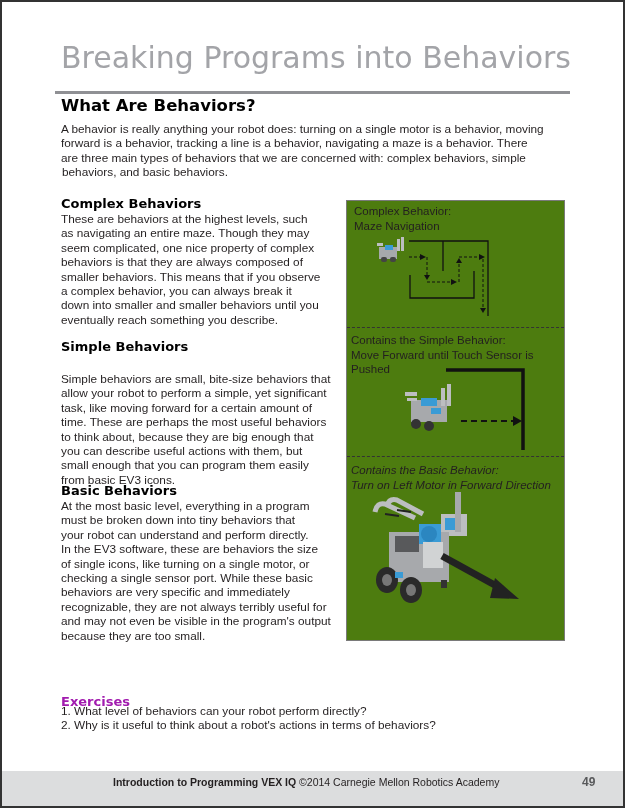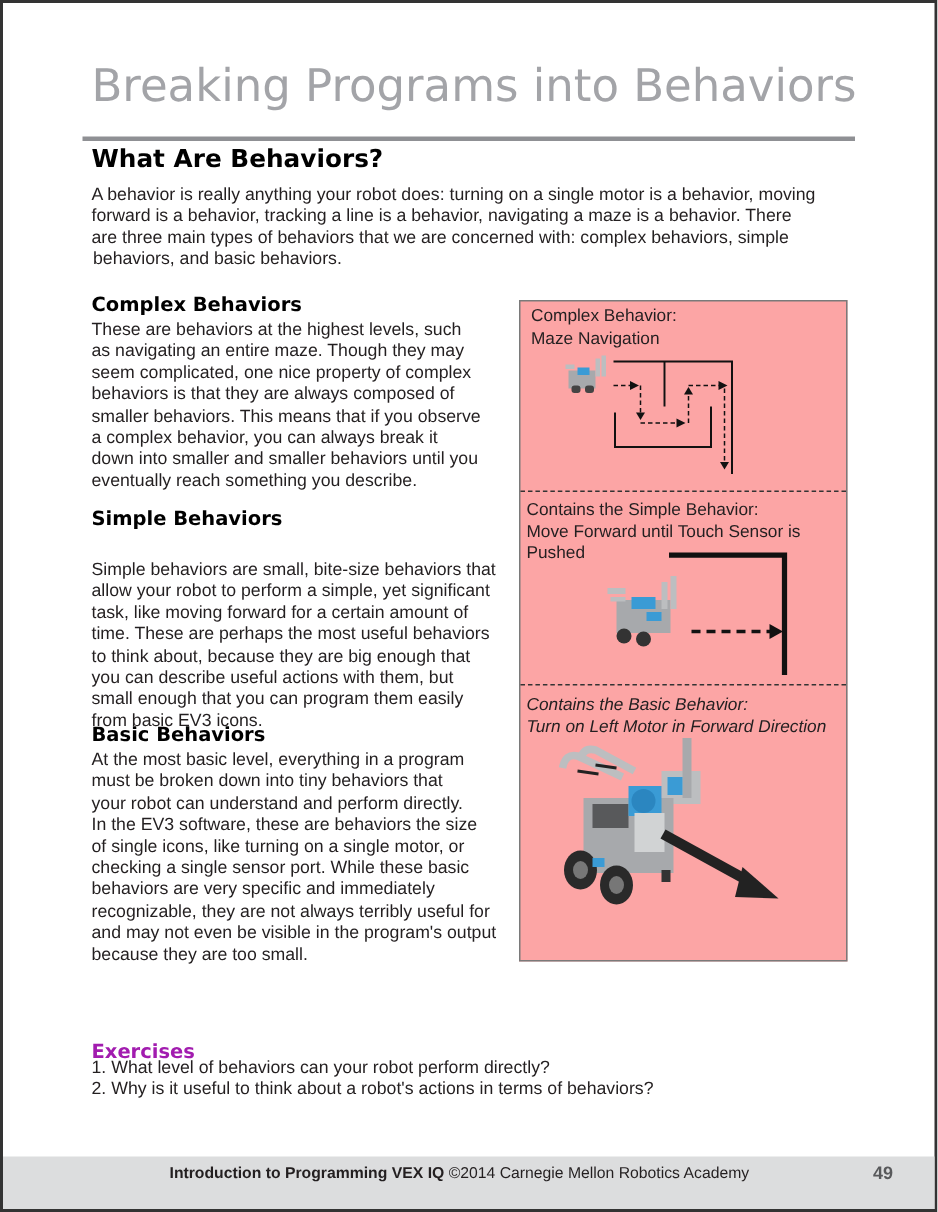--- a/index.html
+++ b/index.html
@@ -46,21 +46,21 @@
       position: absolute; left: 61px; top: 694px;
       font-family: "DejaVu Sans", sans-serif;
       font-size: 13px; color: #a21caf; white-space: nowrap;
     }
     .exercise-list { top: 704px; }
 
     
     .diagram {
       position: absolute; left: 346px; top: 200px; width: 219px; height: 441px;
       border: 1.5px solid #7a7a7a;
-      background: #fca5a5;
+      background: #4d7c0f;
     }
     .panel { position: absolute; left: 0; width: 100%; }
     .panel-complex { top: 0; height: 127px; border-bottom: 1px dashed #333; }
     .panel-simple { top: 127px; height: 129px; border-bottom: 1px dashed #333; }
     .panel-basic { top: 257px; height: 183px; font-style: italic; }
 
     .panel-caption {
       position: absolute; left: 7px; top: 3px;
       font-size: 11.5px; line-height: 14.5px; color: #231f20;
     }

